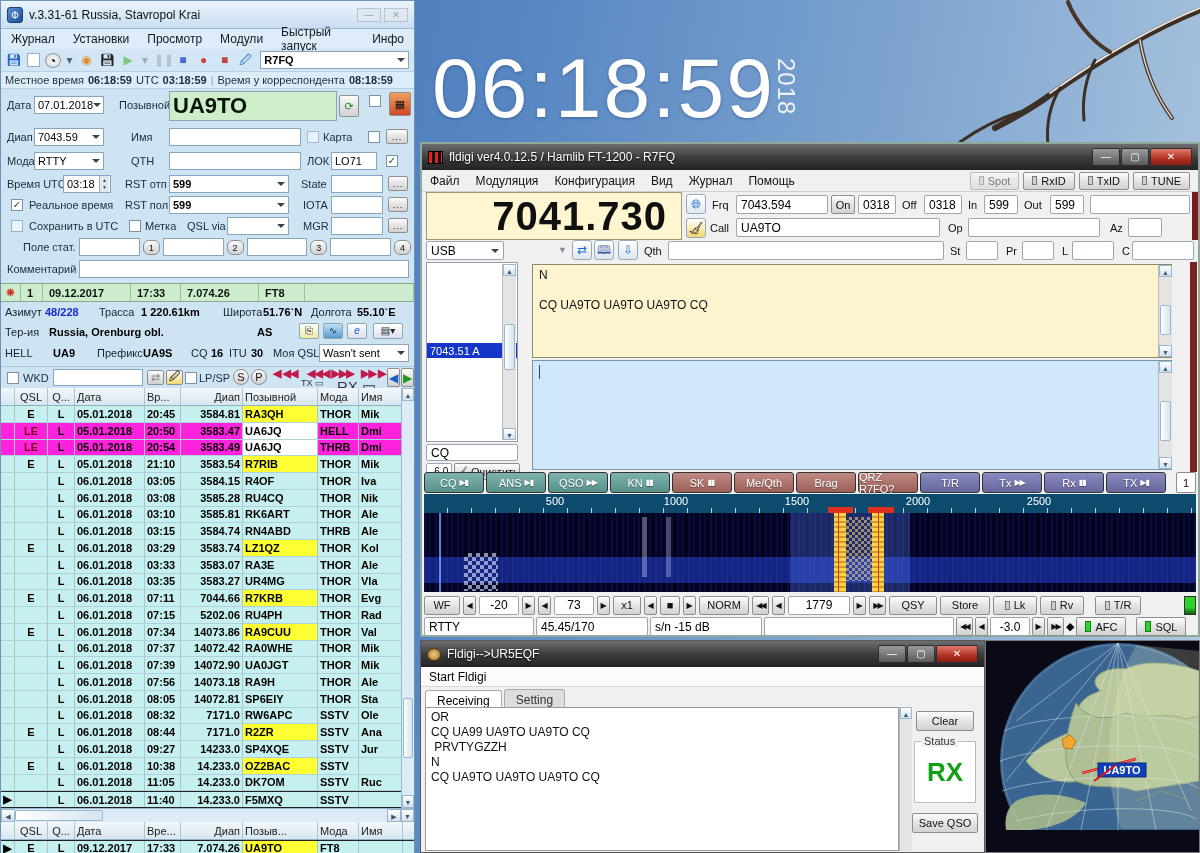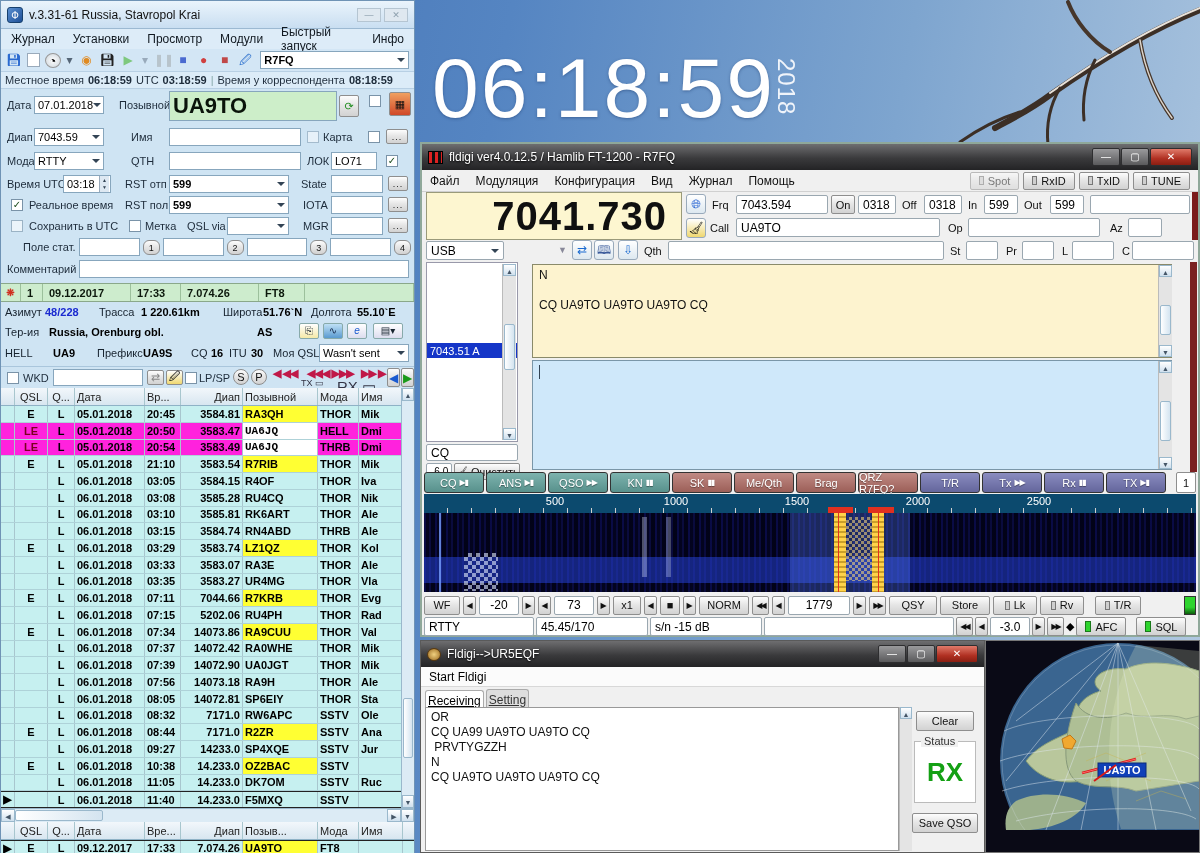--- a/index.html
+++ b/index.html
@@ -50,21 +50,21 @@
 
   
   #log-table { position:relative; background:#c6f0f0; }
   .thead { display:flex; height:18px; background:linear-gradient(#f2f7fb,#d8e6f0); border-bottom:1px solid #8fb2c6; font-size:11px; color:#222; }
   .thead > div, .trow > div { border-right:1px solid #a8c6ce; padding:0 2px; display:flex; align-items:center; overflow:hidden; white-space:nowrap; }
   .trow { display:flex; height:16.75px; background:#c6f0f0; border-bottom:1px solid #aed2d8; font-size:11px; font-weight:bold; color:#000; }
   .c-mk{width:14px;justify-content:center} .c-qsl{width:33px;justify-content:center} .c-q{width:27px;justify-content:center}
   .c-date{width:70px} .c-time{width:36px} .c-freq{width:62px;justify-content:flex-end} .c-call{width:75px} .c-mode{width:41px} .c-name{width:44px}
   .trow.magenta { background:#ff22dd; }
   .trow.magenta .c-qsl { color:#7a0020; }
-  .trow.magenta .c-call { background:#fff;font-family:Liberation Mono, monospace; }
+  .trow.magenta .c-call { background:#fff; }
   .cell-yel { background:#ffff33; }
   .trow.sel { border-top:1px solid #222; border-bottom:1px solid #222; }
   .vscroll { position:absolute; right:0; top:0; width:13px; background:#dcebf5; border-left:1px solid #9ab8cc; }
   .sb-arr { height:13px; font-size:7px; text-align:center; line-height:13px; color:#456; background:linear-gradient(#fff,#cfe0ee); border:1px solid #9ab8cc; }
   .sb-thumb { background:linear-gradient(90deg,#fff,#d4e4f0); border:1px solid #9ab8cc; border-radius:2px; }
   #hscroll { height:14px; display:flex; background:#dcebf5; border-top:1px solid #9ab8cc; }
 
   
   #fldigi { left:420px; top:142px; width:780px; height:495px; background:#f0f0f0; border:2px solid #8fa89a; }
   .dark-title { height:26px; background:linear-gradient(#6e6e70,#3a3a3c 55%,#232325); display:flex; align-items:center; padding:0 6px; gap:6px; }
@@ -91,21 +91,21 @@
   #wfscale { left:2px; top:350px; width:772px; height:19px; background:#0c4a6e; color:#fff; font-size:11px; }
   #wfall { left:2px; top:369px; width:772px; height:79px; background:#01010e; overflow:hidden; }
   #wfctl { left:0; top:450px; width:776px; height:22px; display:flex; gap:3px; align-items:center; padding:0 2px; }
   .wbx { height:19px; } .arr { width:13px; font-size:8px; } .arr2 { width:17px; font-size:8px; letter-spacing:-2px; }
   #flstatus { left:0; top:472px; width:776px; height:21px; display:flex; gap:2px; align-items:center; padding:0 2px; }
   .led { width:7px; height:11px; background:#2ed42e; border:1px solid #1a7a1a; }
 
   
   #bridge { left:420px; top:640px; width:565px; height:213px; background:#f0f0f0; border:1px solid #5a5a5a; }
   #bridge-menubar { height:20px; background:#fbfbfb; border-bottom:1px solid #d8d8d8; display:flex; align-items:center; padding:0 8px; font-size:12px; }
-  .tab { height:20px; padding:0 2px; display:flex; align-items:center; font-size:12px; border:1px solid #aaa; border-bottom:none; border-radius:3px 3px 0 0; background:#ddd; color:#333;text-decoration:underline; }
+  .tab { height:20px; padding:0 11px; display:flex; align-items:center; font-size:12px; border:1px solid #aaa; border-bottom:none; border-radius:3px 3px 0 0; background:#ddd; color:#333; }
   .tab.active { background:#fff; color:#000; position:relative; top:1px; }
   #bridge-text { position:absolute; left:4px; top:66px; width:474px; height:144px; background:#fff; border:1px solid #999; font-size:12px; color:#111; padding:2px 5px; line-height:15px; white-space:pre; }
   #statusbox { position:absolute; right:8px; top:100px; width:62px; height:62px; border:1px solid #bbb; }
   #statusbox .cap { position:absolute; top:-7px; left:6px; background:#f0f0f0; padding:0 3px; font-size:11px; color:#333; }
   #rxbig { width:100%; height:100%; display:flex; align-items:center; justify-content:center; font-size:26px; font-weight:bold; color:#14a014; background:#fff; }
 
   
   #mapwin { left:985px; top:640px; width:215px; height:213px; background:#0a0a16; border:1px solid #777; }
   #map-title { height:22px; background:linear-gradient(#fdfdfd,#e9e9e9); border-bottom:1px solid #bbb; font-size:12px; color:#000; display:flex; align-items:center; padding:0 6px; }
 </style>

